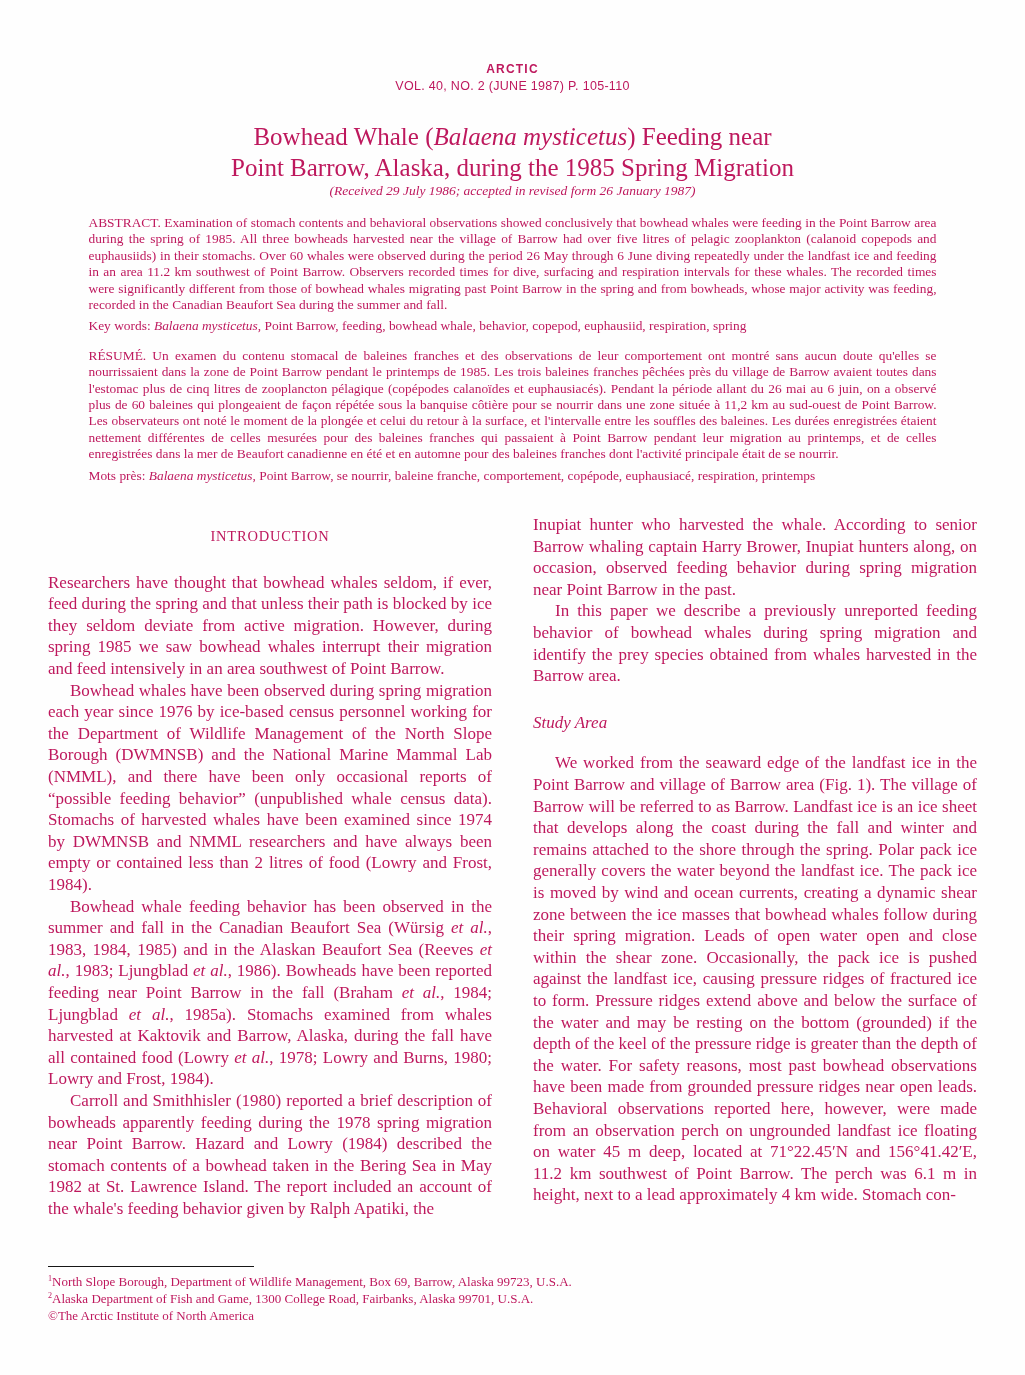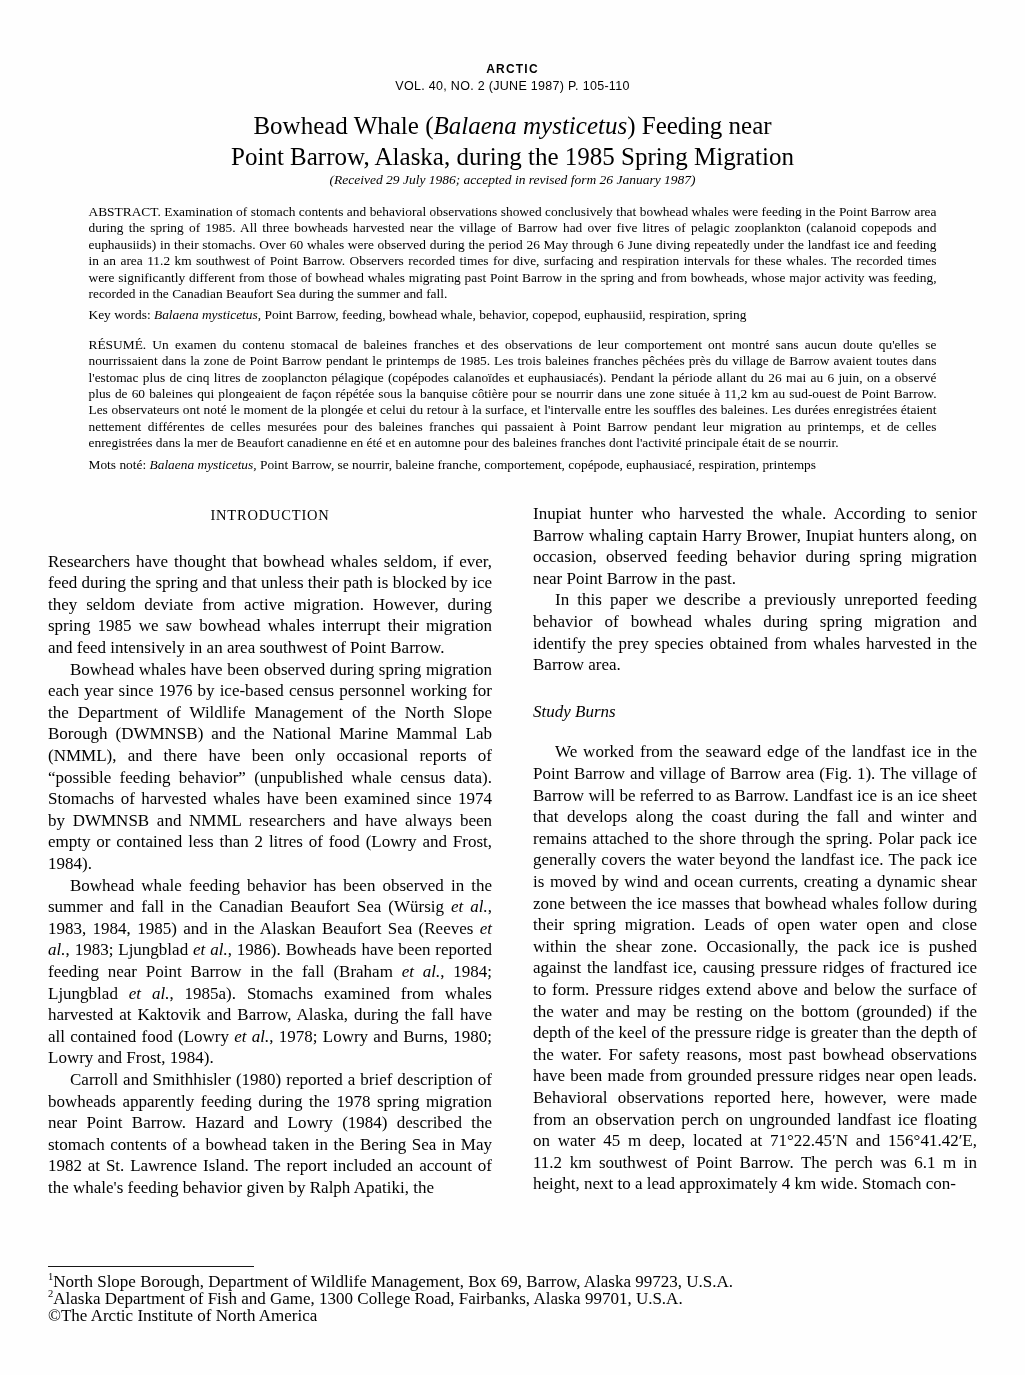--- a/index.html
+++ b/index.html
@@ -1,52 +1,52 @@
 <!DOCTYPE html>
 <html><head>
 <meta charset="utf-8">
 <style>
   * { margin:0; padding:0; box-sizing:border-box; }
   html,body { background:#ffffff; }
   .page {
     position:relative;
     width:1025px; height:1375px;
     background:#fefefe;
-    color:#000000;
+    color:#be185d;
     font-family:"Liberation Serif", serif;
     overflow:hidden;
   }
   
   .journal-header { text-align:center; padding-top:62px; font-family:"Liberation Sans", sans-serif; }
   .journal-name { font-size:12px; font-weight:bold; letter-spacing:1.2px; }
   .journal-issue { font-size:12.5px; margin-top:3px; letter-spacing:0.3px; }
   
-  .title { text-align:center; margin-top:17px; font-size:25px; font-weight:normal; line-height:31px; }
+  .title { text-align:center; margin-top:28px; font-size:25px; font-weight:normal; line-height:31px; }
   .title .title-line { display:block; }
   em { font-style:italic; }
   sup { font-size:0.62em; vertical-align:super; line-height:0; }
   .authors { text-align:center; margin-top:13px; font-size:16.5px; letter-spacing:0.25px; white-space:nowrap; }
   .received { text-align:center; font-style:italic; font-size:13.5px; }
   
   .front-matter { width:848px; margin:16px auto 0; font-size:13.4px; line-height:16.4px; }
   .front-matter p.just { text-align:justify; }
   .keywords { margin-top:5px; text-align:left; }
   .resume { margin-top:13px; }
   
   .columns { display:flex; justify-content:space-between; margin:30px 48px 0 48px; }
   .col { width:444px; font-size:17px; line-height:21.6px; text-align:justify; }
   .col p { text-indent:22px; hyphens:none; }
   .col p.noindent { text-indent:0; }
   .section-heading {
     font-size:14.5px; font-weight:normal; text-align:center;
-    letter-spacing:0.8px; margin-bottom:24px; margin-top:2px;
+    letter-spacing:0.8px; margin-bottom:24px; margin-top:12px;
   }
   .subsection-heading { font-style:italic; font-weight:normal; font-size:17px; margin:25px 0 19px 0; }
   
-  .footnotes { position:absolute; left:48px; top:1266px; font-size:17px; line-height:17px; width:720px; }
+  .footnotes { position:absolute; left:48px; top:1266px; font-size:13px; line-height:17px; width:720px; }
   .fn-rule { width:206px; border-top:1.5px solid #161616; margin-bottom:6px; }
   .footnotes p { text-align:left; }
 </style>
 </head>
 <body>
 
 <div class="page">
 
   <header class="journal-header">
     <div class="journal-name">ARCTIC</div>
@@ -58,35 +58,35 @@
     <span class="title-line">Point Barrow, Alaska, during the 1985 Spring Migration</span>
   </h1>
 
 
   <div class="received">(Received 29 July 1986; accepted in revised form 26 January 1987)</div>
 
   <section class="front-matter">
     <p class="just"><span class="fm-label">ABSTRACT.</span><span> Examination of stomach contents and behavioral observations showed conclusively that bowhead whales were feeding in the Point Barrow area during the spring of 1985. All three bowheads harvested near the village of Barrow had over five litres of pelagic zooplankton (calanoid copepods and euphausiids) in their stomachs. Over 60 whales were observed during the period 26 May through 6 June diving repeatedly under the landfast ice and feeding in an area 11.2 km southwest of Point Barrow. Observers recorded times for dive, surfacing and respiration intervals for these whales. The recorded times were significantly different from those of bowhead whales migrating past Point Barrow in the spring and from bowheads, whose major activity was feeding, recorded in the Canadian Beaufort Sea during the summer and fall.</span></p>
     <p class="keywords"><span>Key words: </span><em>Balaena mysticetus</em><span>, Point Barrow, feeding, bowhead whale, behavior, copepod, euphausiid, respiration, spring</span></p>
     <p class="just resume"><span class="fm-label">RÉSUMÉ.</span><span> Un examen du contenu stomacal de baleines franches et des observations de leur comportement ont montré sans aucun doute qu'elles se nourrissaient dans la zone de Point Barrow pendant le printemps de 1985. Les trois baleines franches pêchées près du village de Barrow avaient toutes dans l'estomac plus de cinq litres de zooplancton pélagique (copépodes calanoïdes et euphausiacés). Pendant la période allant du 26 mai au 6 juin, on a observé plus de 60 baleines qui plongeaient de façon répétée sous la banquise côtière pour se nourrir dans une zone située à 11,2 km au sud-ouest de Point Barrow. Les observateurs ont noté le moment de la plongée et celui du retour à la surface, et l'intervalle entre les souffles des baleines. Les durées enregistrées étaient nettement différentes de celles mesurées pour des baleines franches qui passaient à Point Barrow pendant leur migration au printemps, et de celles enregistrées dans la mer de Beaufort canadienne en été et en automne pour des baleines franches dont l'activité principale était de se nourrir.</span></p>
-    <p class="keywords"><span>Mots noté: </span><em>Balaena mysticetus</em><span>, Point Barrow, se nourrir, baleine franche, comportement, copépode, euphausiacé, respiration, printemps</span></p>
+    <p class="keywords"><span>Mots près: </span><em>Balaena mysticetus</em><span>, Point Barrow, se nourrir, baleine franche, comportement, copépode, euphausiacé, respiration, printemps</span></p>
   </section>
 
   <section class="columns">
     <div class="col">
       <h2 class="section-heading">INTRODUCTION</h2>
       <p class="noindent">Researchers have thought that bowhead whales seldom, if ever, feed during the spring and that unless their path is blocked by ice they seldom deviate from active migration. However, during spring 1985 we saw bowhead whales interrupt their migration and feed intensively in an area southwest of Point Barrow.</p>
       <p>Bowhead whales have been observed during spring migration each year since 1976 by ice-based census personnel working for the Department of Wildlife Management of the North Slope Borough (DWMNSB) and the National Marine Mammal Lab (NMML), and there have been only occasional reports of “possible feeding behavior” (unpublished whale census data). Stomachs of harvested whales have been examined since 1974 by DWMNSB and NMML researchers and have always been empty or contained less than 2 litres of food (Lowry and Frost, 1984).</p>
       <p><span>Bowhead whale feeding behavior has been observed in the summer and fall in the Canadian Beaufort Sea (Würsig </span><em>et al.</em><span>, 1983, 1984, 1985) and in the Alaskan Beaufort Sea (Reeves </span><em>et al.</em><span>, 1983; Ljungblad </span><em>et al.</em><span>, 1986). Bowheads have been reported feeding near Point Barrow in the fall (Braham </span><em>et al.</em><span>, 1984; Ljungblad </span><em>et al.</em><span>, 1985a). Stomachs examined from whales harvested at Kaktovik and Barrow, Alaska, during the fall have all contained food (Lowry </span><em>et al.</em><span>, 1978; Lowry and Burns, 1980; Lowry and Frost, 1984).</span></p>
       <p>Carroll and Smithhisler (1980) reported a brief description of bowheads apparently feeding during the 1978 spring migration near Point Barrow. Hazard and Lowry (1984) described the stomach contents of a bowhead taken in the Bering Sea in May 1982 at St. Lawrence Island. The report included an account of the whale's feeding behavior given by Ralph Apatiki, the</p>
     </div>
     <div class="col">
       <p class="noindent">Inupiat hunter who harvested the whale. According to senior Barrow whaling captain Harry Brower, Inupiat hunters along, on occasion, observed feeding behavior during spring migration near Point Barrow in the past.</p>
       <p>In this paper we describe a previously unreported feeding behavior of bowhead whales during spring migration and identify the prey species obtained from whales harvested in the Barrow area.</p>
-      <h3 class="subsection-heading">Study Burns</h3>
+      <h3 class="subsection-heading">Study Area</h3>
       <p>We worked from the seaward edge of the landfast ice in the Point Barrow and village of Barrow area (Fig. 1). The village of Barrow will be referred to as Barrow. Landfast ice is an ice sheet that develops along the coast during the fall and winter and remains attached to the shore through the spring. Polar pack ice generally covers the water beyond the landfast ice. The pack ice is moved by wind and ocean currents, creating a dynamic shear zone between the ice masses that bowhead whales follow during their spring migration. Leads of open water open and close within the shear zone. Occasionally, the pack ice is pushed against the landfast ice, causing pressure ridges of fractured ice to form. Pressure ridges extend above and below the surface of the water and may be resting on the bottom (grounded) if the depth of the keel of the pressure ridge is greater than the depth of the water. For safety reasons, most past bowhead observations have been made from grounded pressure ridges near open leads. Behavioral observations reported here, however, were made from an observation perch on ungrounded landfast ice floating on water 45 m deep, located at 71°22.45′N and 156°41.42′E, 11.2 km southwest of Point Barrow. The perch was 6.1 m in height, next to a lead approximately 4 km wide. Stomach con-</p>
     </div>
   </section>
 
   <footer class="footnotes">
     <div class="fn-rule"></div>
     <p><sup>1</sup><span>North Slope Borough, Department of Wildlife Management, Box 69, Barrow, Alaska 99723, U.S.A.</span></p>
     <p><sup>2</sup><span>Alaska Department of Fish and Game, 1300 College Road, Fairbanks, Alaska 99701, U.S.A.</span></p>
     <p><span>©The Arctic Institute of North America</span></p>
   </footer>

